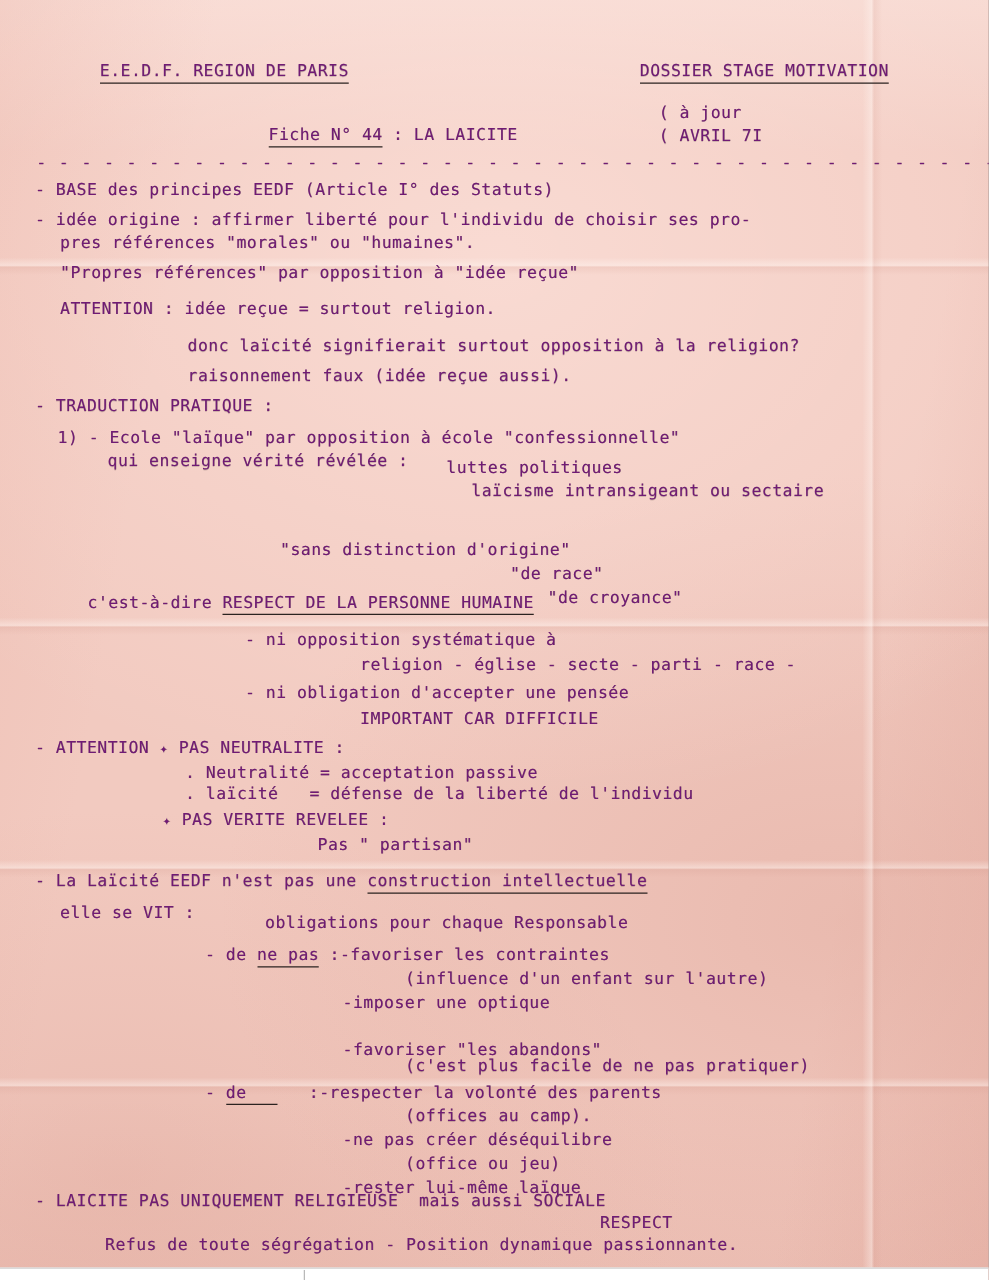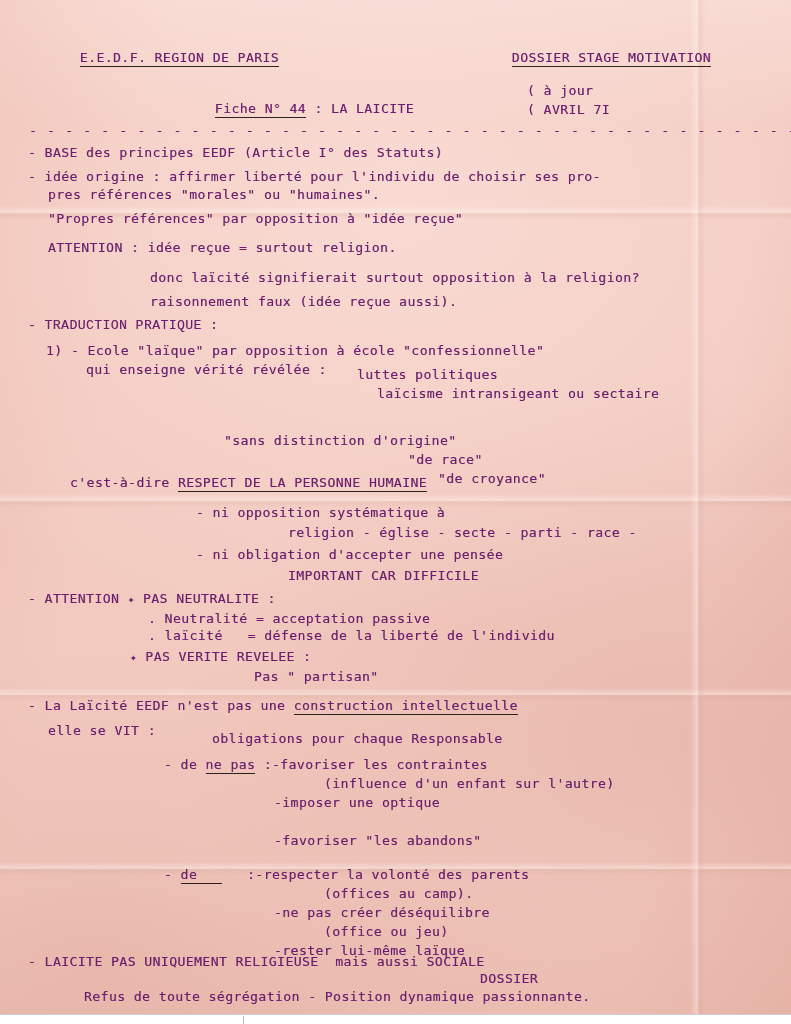--- a/index.html
+++ b/index.html
@@ -130,21 +130,21 @@
     <div class="ln" style="left:28px; top:170px;">- idée origine : affirmer liberté pour l'individu de choisir ses pro-</div>
     <div class="ln" style="left:48px; top:188px;">pres références "morales" ou "humaines".</div>
     <div class="ln" style="left:48px; top:212px;">"Propres références" par opposition à "idée reçue"</div>
 
     
     <div class="ln" style="left:48px; top:241px;">ATTENTION : idée reçue = surtout religion.</div>
     <div class="ln" style="left:150px; top:271px;">donc laïcité signifierait surtout opposition à la religion?</div>
     <div class="ln" style="left:150px; top:295px;">raisonnement faux (idée reçue aussi).</div>
 
     
-    <div class="ln" style="left:28px; top:319px;font-family:Liberation Mono, monospace;">- TRADUCTION PRATIQUE :</div>
+    <div class="ln" style="left:28px; top:319px;">- TRADUCTION PRATIQUE :</div>
 
     <div class="ln" style="left:46px; top:344px;">1) - Ecole "laïque" par opposition à école "confessionnelle"</div>
     <div class="ln" style="left:86px; top:363px;">qui enseigne vérité révélée :</div>
     <div class="ln" style="left:357px; top:368px;">luttes politiques</div>
     <div class="ln" style="left:377px; top:387px;">laïcisme intransigeant ou sectaire</div>
 
     <div class="ln" style="left:224px; top:434px;">"sans distinction d'origine"</div>
     <div class="ln" style="left:408px; top:453px;">"de race"</div>
     <div class="ln" style="left:438px; top:472px;">"de croyance"</div>
 
@@ -168,31 +168,32 @@
     <div class="ln" style="left:28px; top:699px;text-align:right;"><span>- La Laïcité EEDF n'est pas une </span><span class="u">construction intellectuelle</span></div>
 
     <div class="ln" style="left:48px; top:724px;">elle se VIT :</div>
     <div class="ln" style="left:212px; top:732px;">obligations pour chaque Responsable</div>
 
     <div class="ln" style="left:164px; top:758px;"><span>- de </span><span class="u">ne pas</span><span> :-favoriser les contraintes</span></div>
 
     <div class="ln" style="left:324px; top:777px;">(influence d'un enfant sur l'autre)</div>
     <div class="ln" style="left:274px; top:796px;">-imposer une optique</div>
     <div class="ln" style="left:274px; top:834px;">-favoriser "les abandons"</div>
+    <div class="ln" style="left:324px; top:847px;">(c'est plus facile de ne pas pratiquer)</div>
 
     <div class="ln" style="left:164px; top:868px;"><span>- </span><span class="u">de   </span><span>   :-respecter la volonté des parents</span></div>
 
     <div class="ln" style="left:324px; top:887px;">(offices au camp).</div>
     <div class="ln" style="left:274px; top:906px;">-ne pas créer déséquilibre</div>
     <div class="ln" style="left:324px; top:925px;">(office ou jeu)</div>
     <div class="ln" style="left:274px; top:944px;">-rester lui-même laïque</div>
 
     
     <div class="ln" style="left:28px; top:955px;">- LAICITE PAS UNIQUEMENT RELIGIEUSE  mais aussi SOCIALE</div>
-    <div class="ln" style="left:480px; top:972px;">DOSSIER</div>
+    <div class="ln" style="left:480px; top:972px;">RESPECT</div>
     <div class="ln" style="left:84px; top:990px;">Refus de toute ségrégation - Position dynamique passionnante.</div>
 
   </div>
 
   <div id="scan-edge">
     <div id="scan-edge-tick"></div>
   </div>
 
 </div>
 

